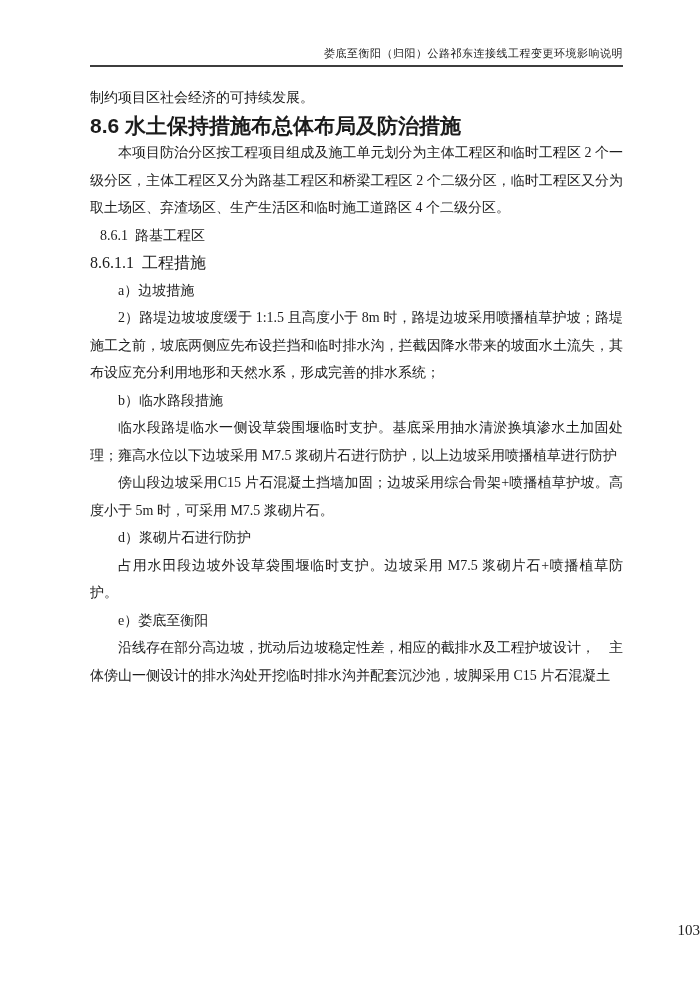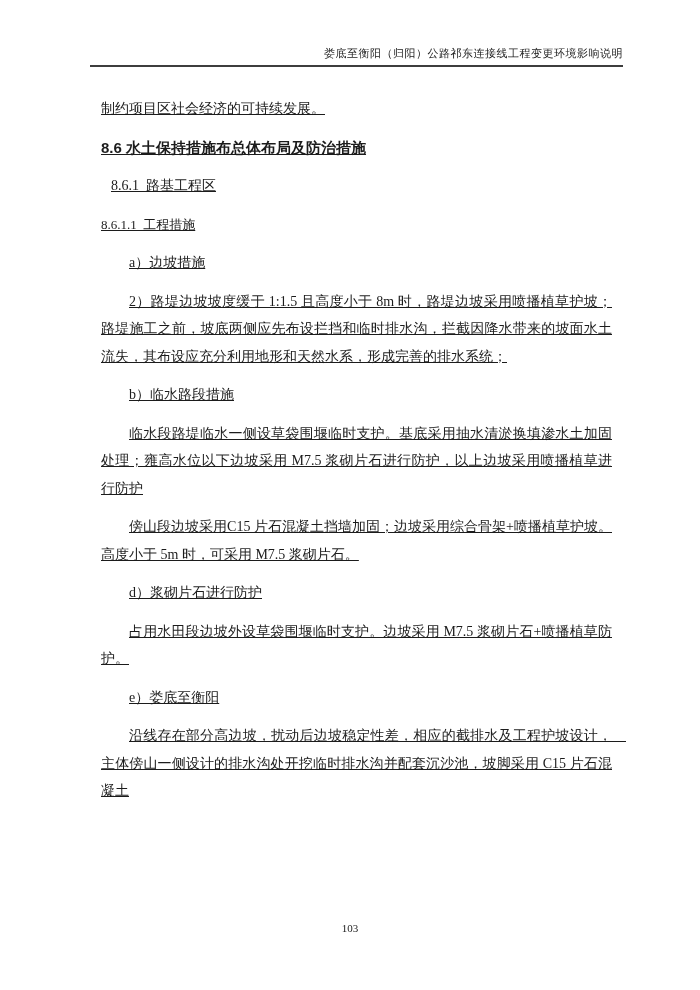--- a/index.html
+++ b/index.html
@@ -37,60 +37,60 @@
   .doc-body {
     position: absolute;
     top: 84px;
     left: 90px;
     right: 77px;
     font-size: 14px;
     line-height: 27.5px;
     text-align: justify;
   }
   .block {
-    margin: 11px;
+    margin: 0;
     white-space: pre-wrap;
-    text-decoration: underline;
   }
   .blk-p { text-indent: 2em; }
   .blk-p-cont { text-indent: 0; }
   .blk-sub { text-indent: 2em; }
   .blk-h1 {
     font-family: "Liberation Sans", "DejaVu Sans", sans-serif;
     font-weight: 700;
-    font-size: 15px;
+    font-size: 21px;
     text-indent: 0;
   }
   .blk-h2 {
     font-size: 14px;
     text-indent: 10px;
   }
   .blk-h3 {
-    font-size: 13px;
+    font-size: 16px;
     text-indent: 0;
   }
   .page-footer {
     position: absolute;
     top: 922px;
     left: 0;
     width: 100%;
-    text-align: center;
-    font-size: 11px;
+    text-align: right;
+    font-size: 15px;
     color: #222222;
   }
 </style>
 </head>
 <body>
 
 <div class="page">
   <div class="running-header">娄底至衡阳（归阳）公路祁东连接线工程变更环境影响说明</div>
   <div class="header-rule"></div>
   <div class="doc-body" id="doc-body">
       <div class="block blk-p-cont">制约项目区社会经济的可持续发展。</div>
       <div class="block blk-h1">8.6 水土保持措施布总体布局及防治措施</div>
+      <div class="block blk-p">本项目防治分区按工程项目组成及施工单元划分为主体工程区和临时工程区 2 个一级分区，主体工程区又分为路基工程区和桥梁工程区 2 个二级分区，临时工程区又分为取土场区、弃渣场区、生产生活区和临时施工道路区 4 个二级分区。</div>
       <div class="block blk-h2">8.6.1  路基工程区</div>
       <div class="block blk-h3">8.6.1.1  工程措施</div>
       <div class="block blk-sub">a）边坡措施</div>
       <div class="block blk-p">2）路堤边坡坡度缓于 1:1.5 且高度小于 8m 时，路堤边坡采用喷播植草护坡；路堤施工之前，坡底两侧应先布设拦挡和临时排水沟，拦截因降水带来的坡面水土流失，其布设应充分利用地形和天然水系，形成完善的排水系统；</div>
       <div class="block blk-sub">b）临水路段措施</div>
       <div class="block blk-p">临水段路堤临水一侧设草袋围堰临时支护。基底采用抽水清淤换填渗水土加固处理；雍高水位以下边坡采用 M7.5 浆砌片石进行防护，以上边坡采用喷播植草进行防护</div>
       <div class="block blk-p">傍山段边坡采用C15 片石混凝土挡墙加固；边坡采用综合骨架+喷播植草护坡。高度小于 5m 时，可采用 M7.5 浆砌片石。</div>
       <div class="block blk-sub">d）浆砌片石进行防护</div>
       <div class="block blk-p">占用水田段边坡外设草袋围堰临时支护。边坡采用 M7.5 浆砌片石+喷播植草防护。</div>
       <div class="block blk-sub">e）娄底至衡阳</div>

